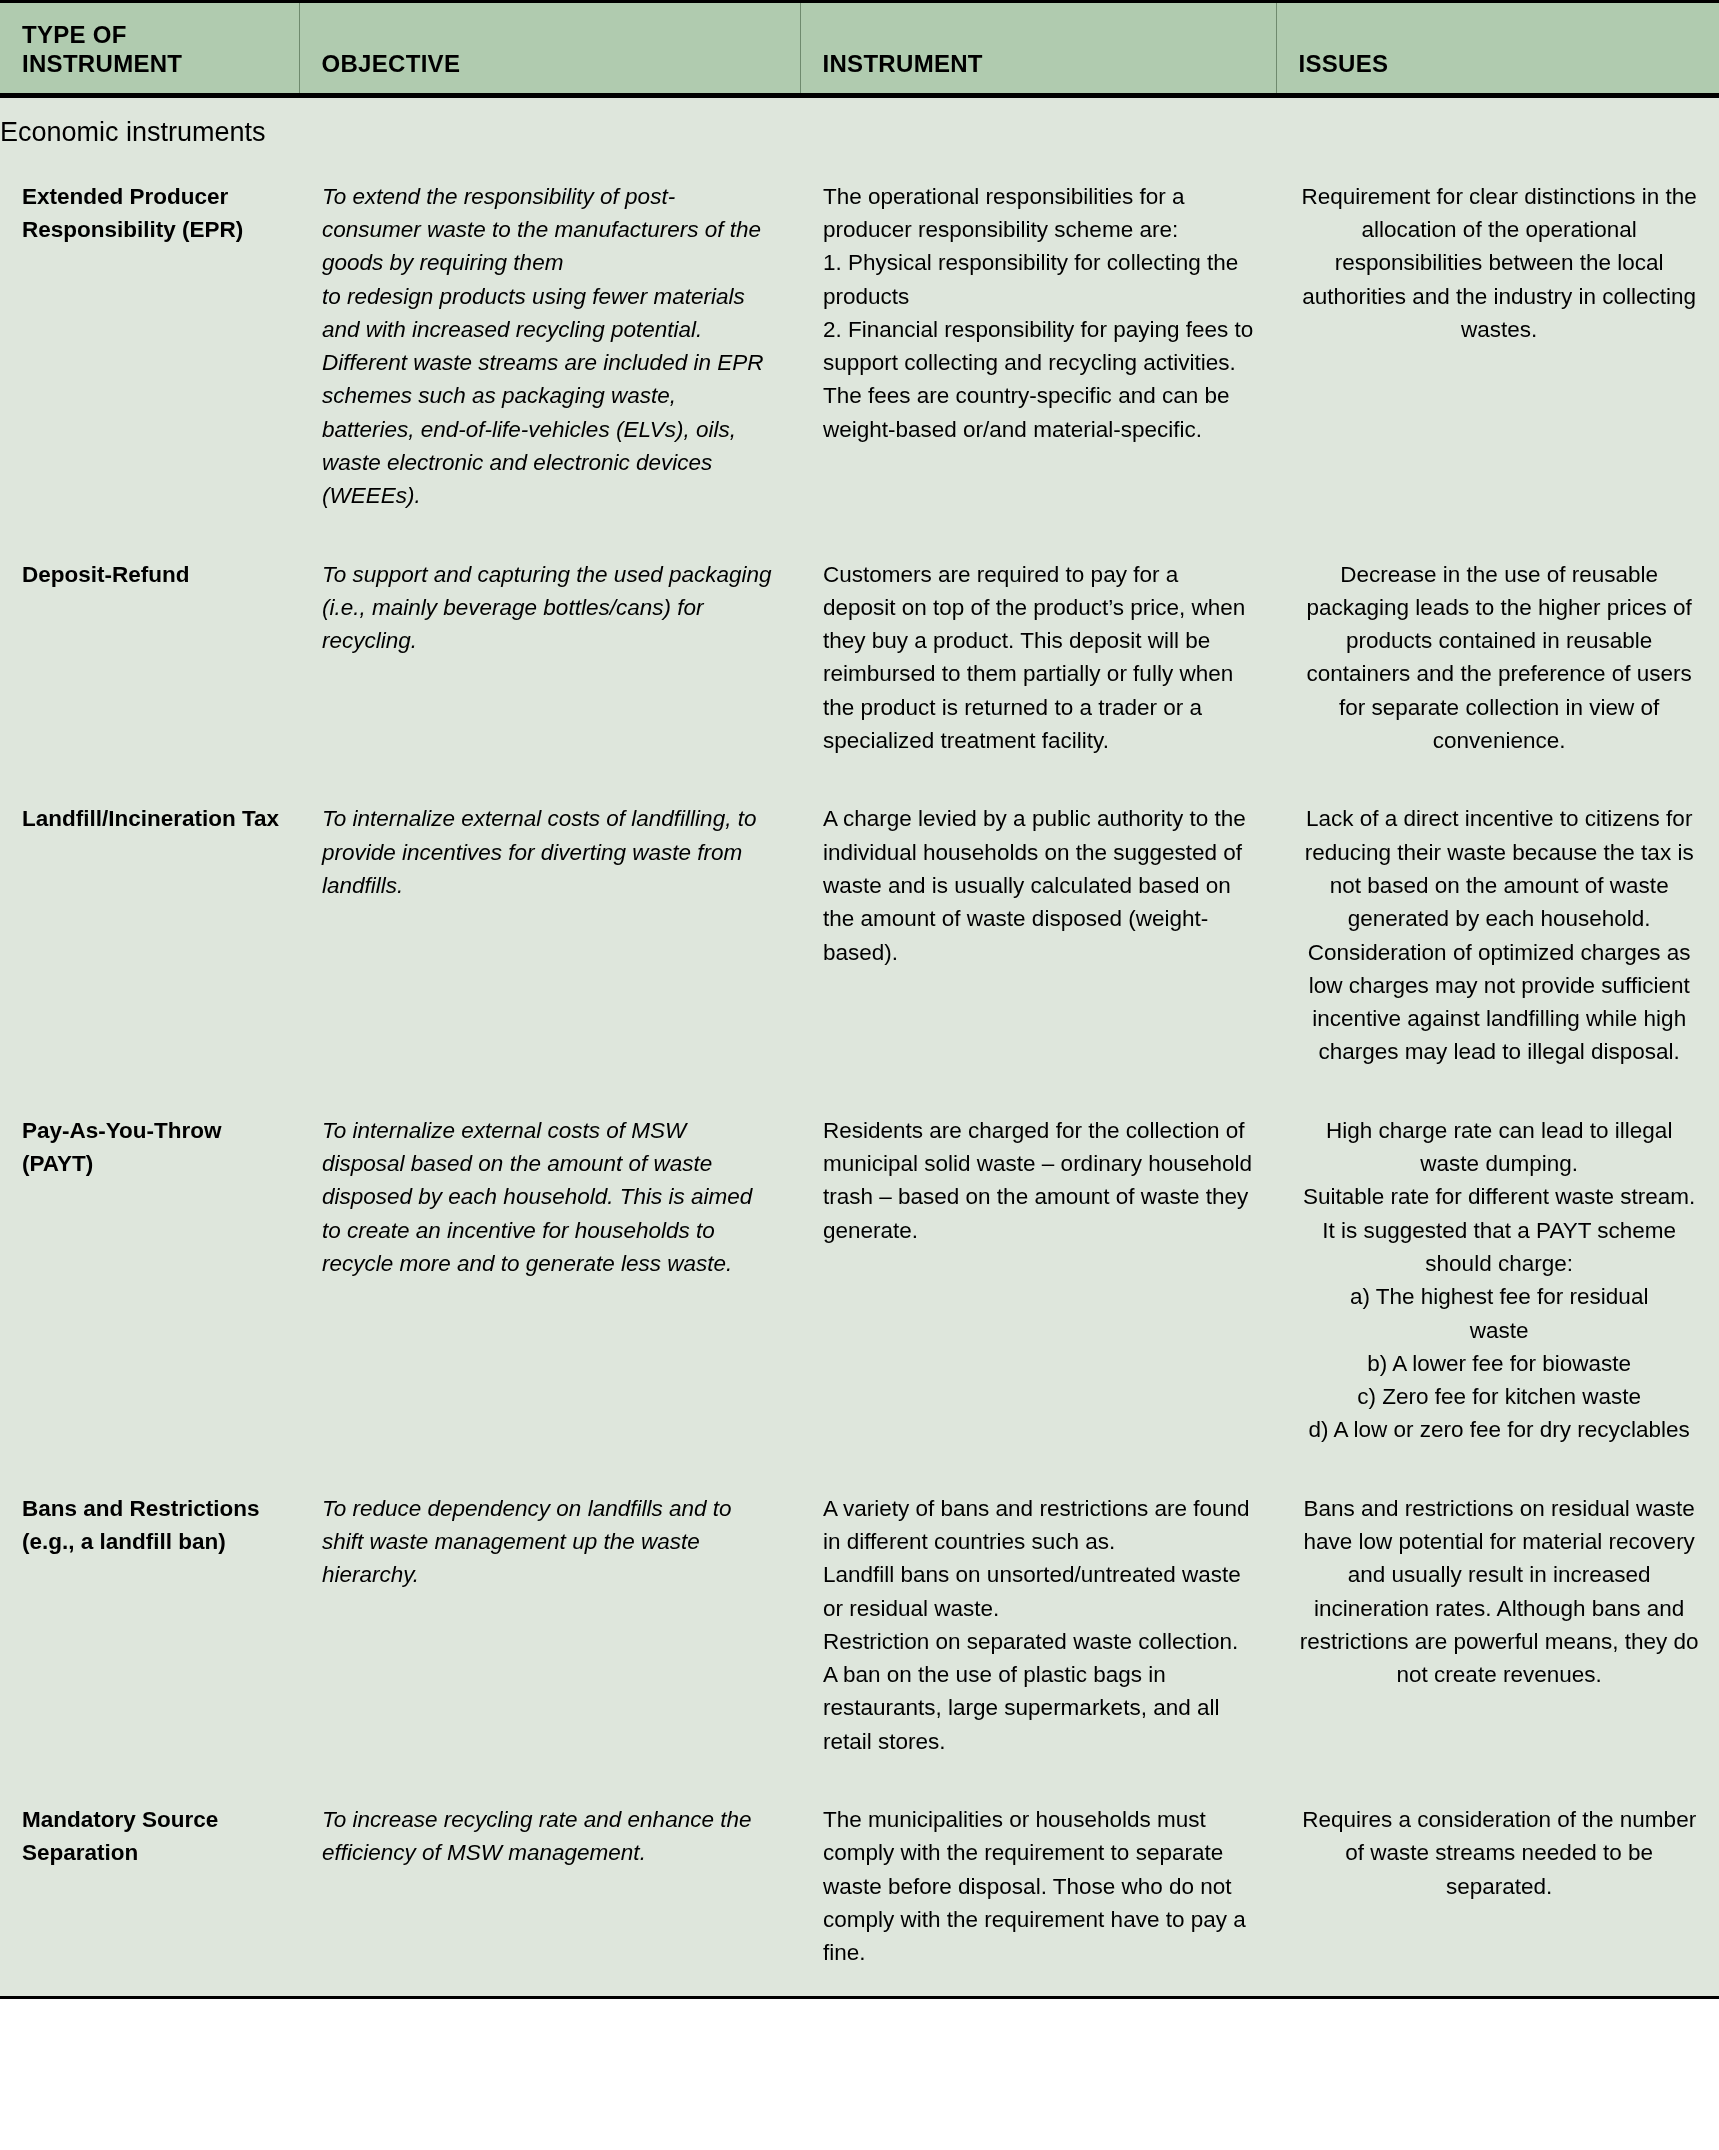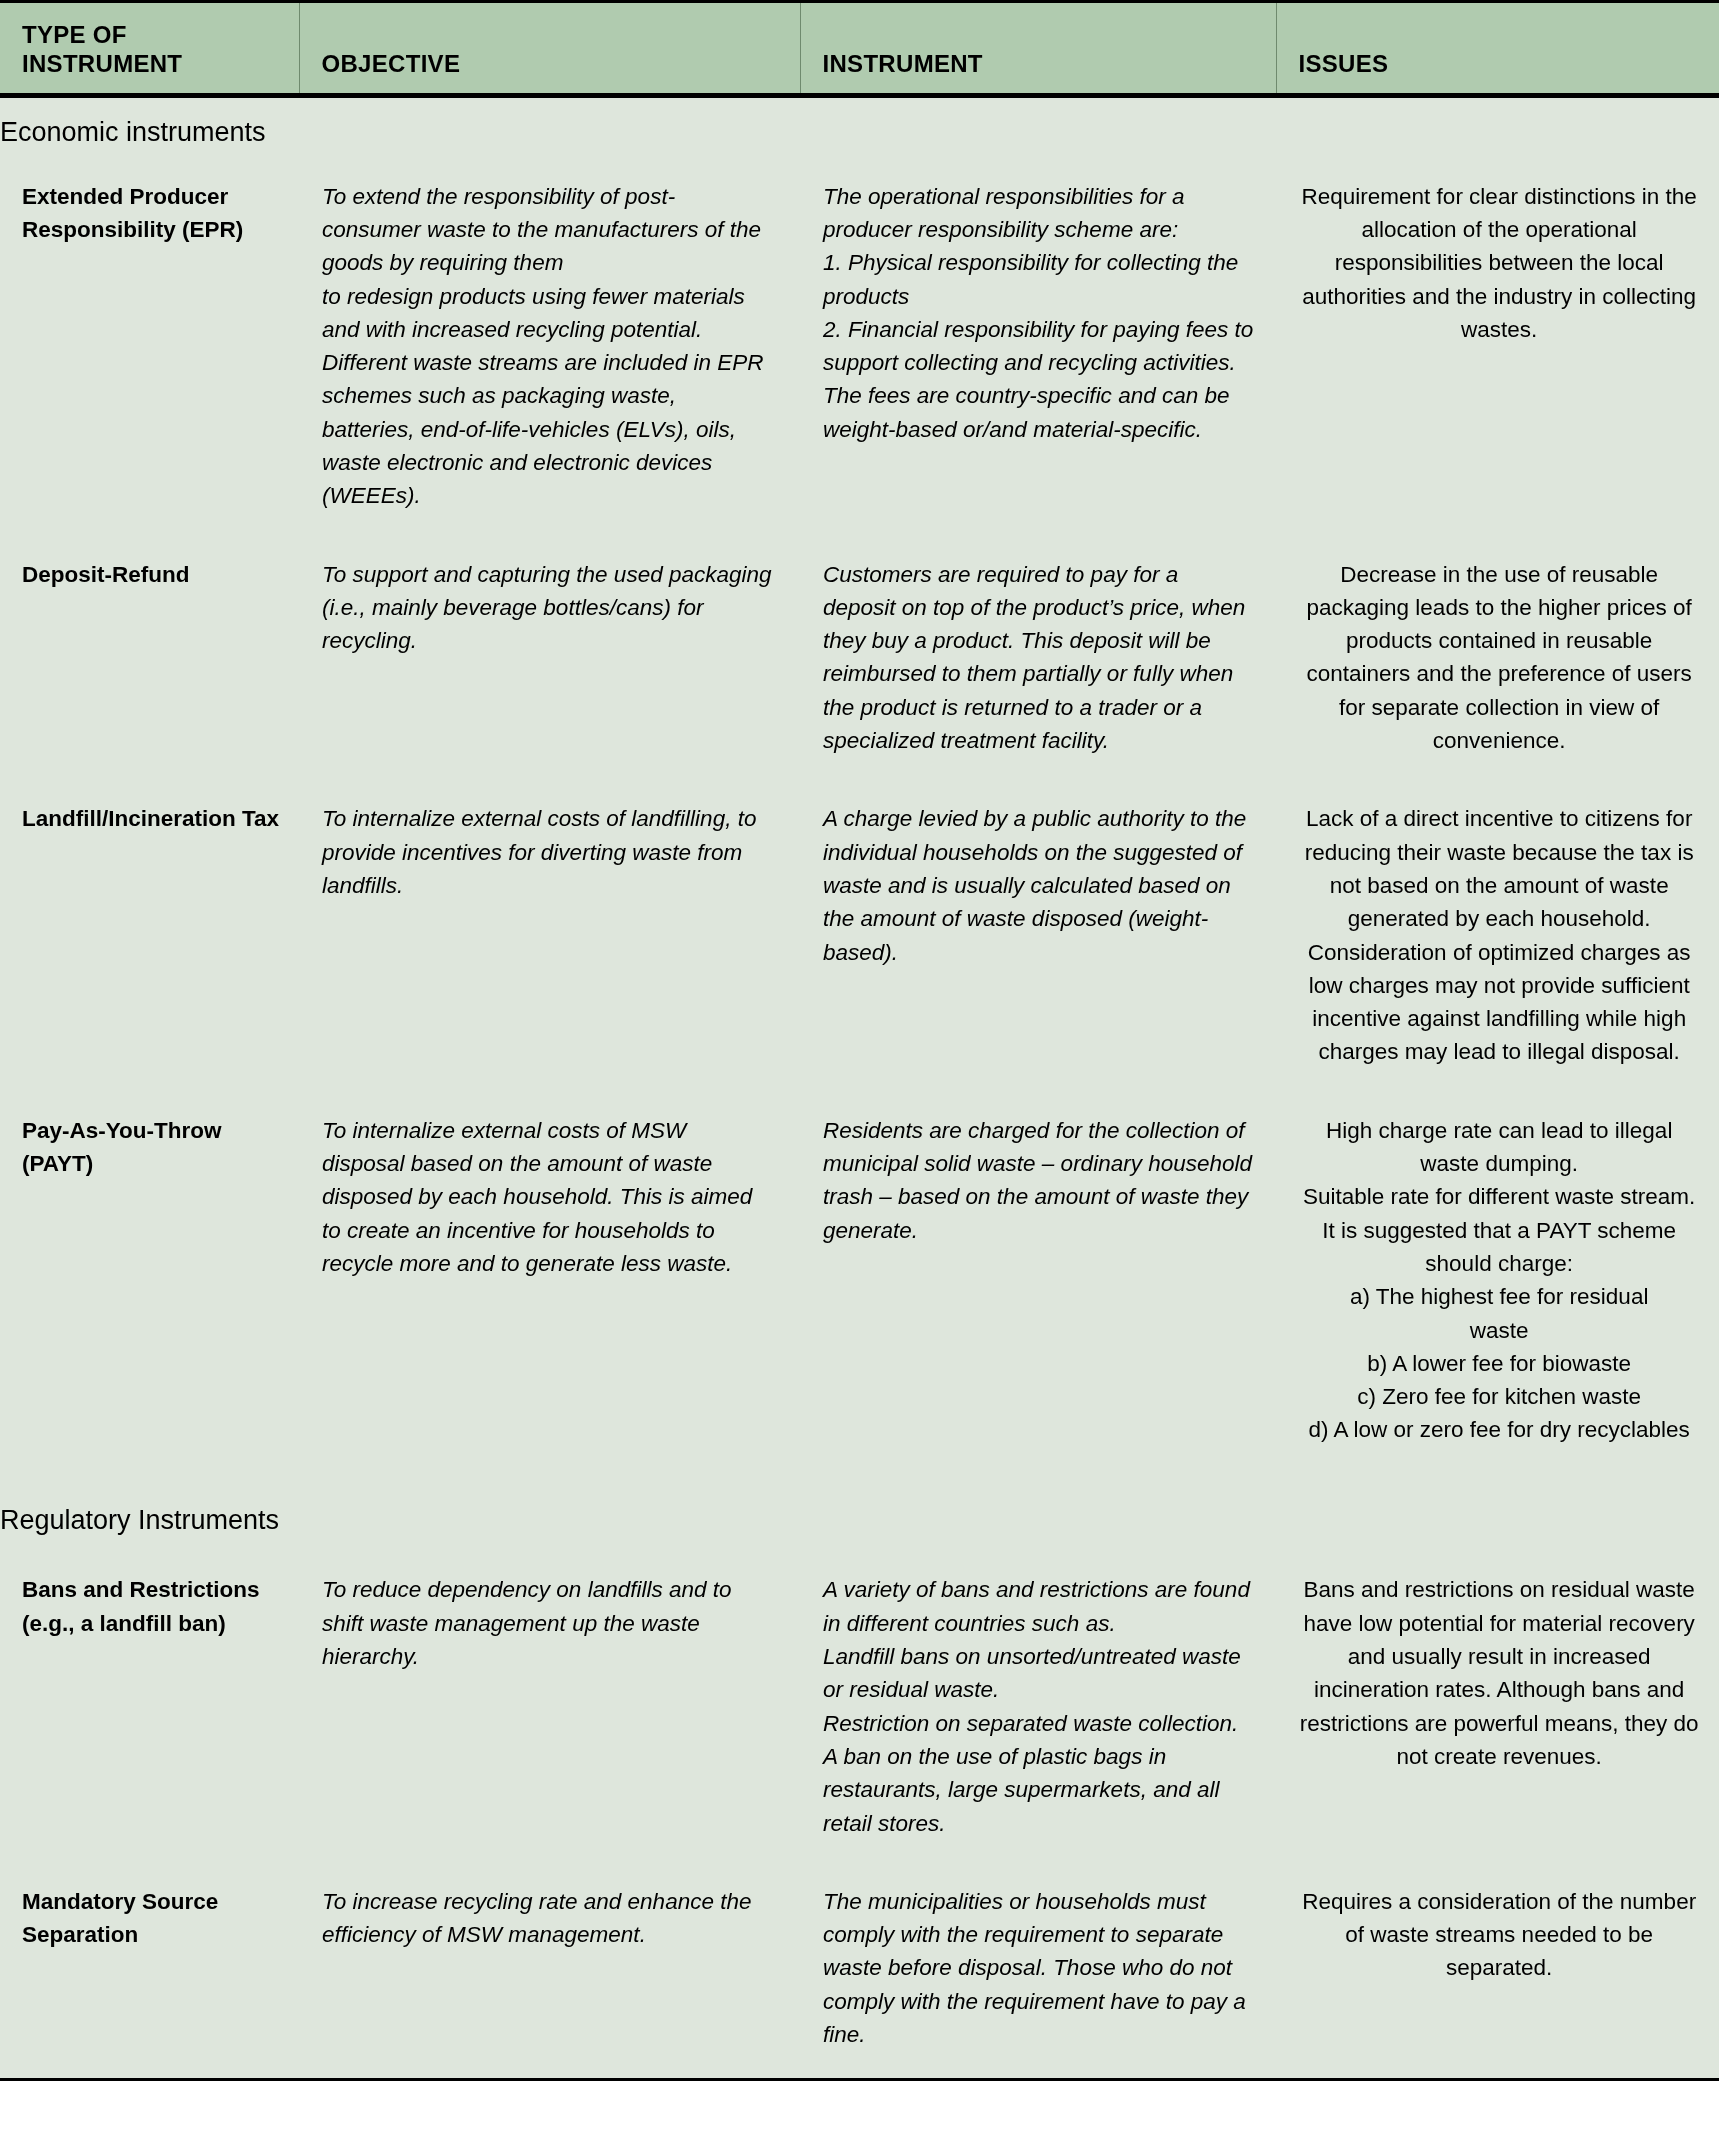--- a/index.html
+++ b/index.html
@@ -68,21 +68,21 @@
     font-size: 22.5px;
     line-height: 1.48;
     padding: 14px 23px 31px 22px;
     white-space: pre-line;
   }
   tbody td.type-cell {
     font-weight: bold;
     padding-right: 15.5px;
   }
   tbody td.obj-cell { padding-left: 23px; padding-right: 28px; font-style: italic; }
-  tbody td.req-cell { padding-left: 23px; padding-right: 20px; font-style: italic; }
+  tbody td.req-cell { padding-left: 23px; padding-right: 20px; }
   tbody td.iss-cell { padding-left: 22px; padding-right: 18.7px; text-align: center; }
 
   tbody tr.last-row td {
     border-bottom: 3.9px solid #000000;
     padding-bottom: 26.4px;
   }
 
   
   .tail { height: 47px; background: #ffffff; }
 </style>
@@ -144,23 +144,20 @@
         <td class="req-cell">Residents are charged for the collection of municipal solid waste – ordinary household trash – based on the amount of waste they generate.</td>
         <td class="iss-cell">High charge rate can lead to illegal waste dumping.
 Suitable rate for different waste stream. It is suggested that a PAYT scheme should charge:
 a) The highest fee for residual
      waste
 b) A lower fee for biowaste
 c) Zero fee for kitchen waste
 d) A low or zero fee for dry recyclables</td>
       </tr>
 
-      <tr class="section-row tight">
-        <td colspan="4">Regulatory Instruments</td>
-      </tr>
 
       <tr>
         <td class="type-cell">Bans and Restrictions (e.g., a landfill ban)</td>
         <td class="obj-cell">To reduce dependency on landfills and to shift waste management up the waste hierarchy.</td>
         <td class="req-cell">A variety of bans and restrictions are found in different countries such as.
 Landfill bans on unsorted/untreated waste or residual waste.
 Restriction on separated waste collection.
 A ban on the use of plastic bags in restaurants, large supermarkets, and all retail stores.</td>
         <td class="iss-cell">Bans and restrictions on residual waste have low potential for material recovery and usually result in increased incineration rates. Although bans and restrictions are powerful means, they do not create revenues.</td>
       </tr>

